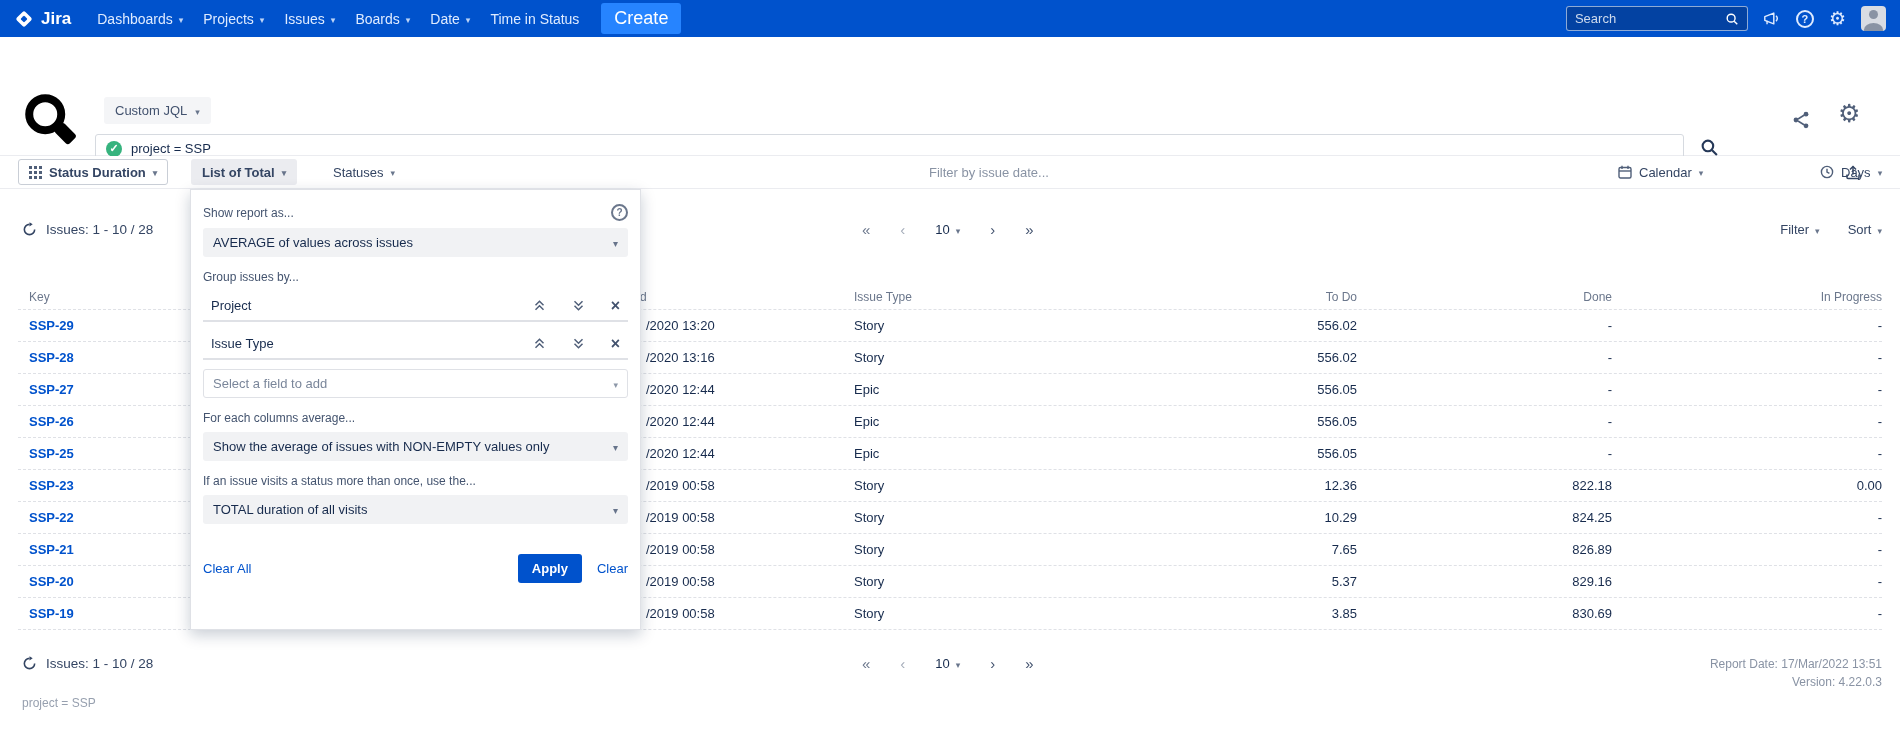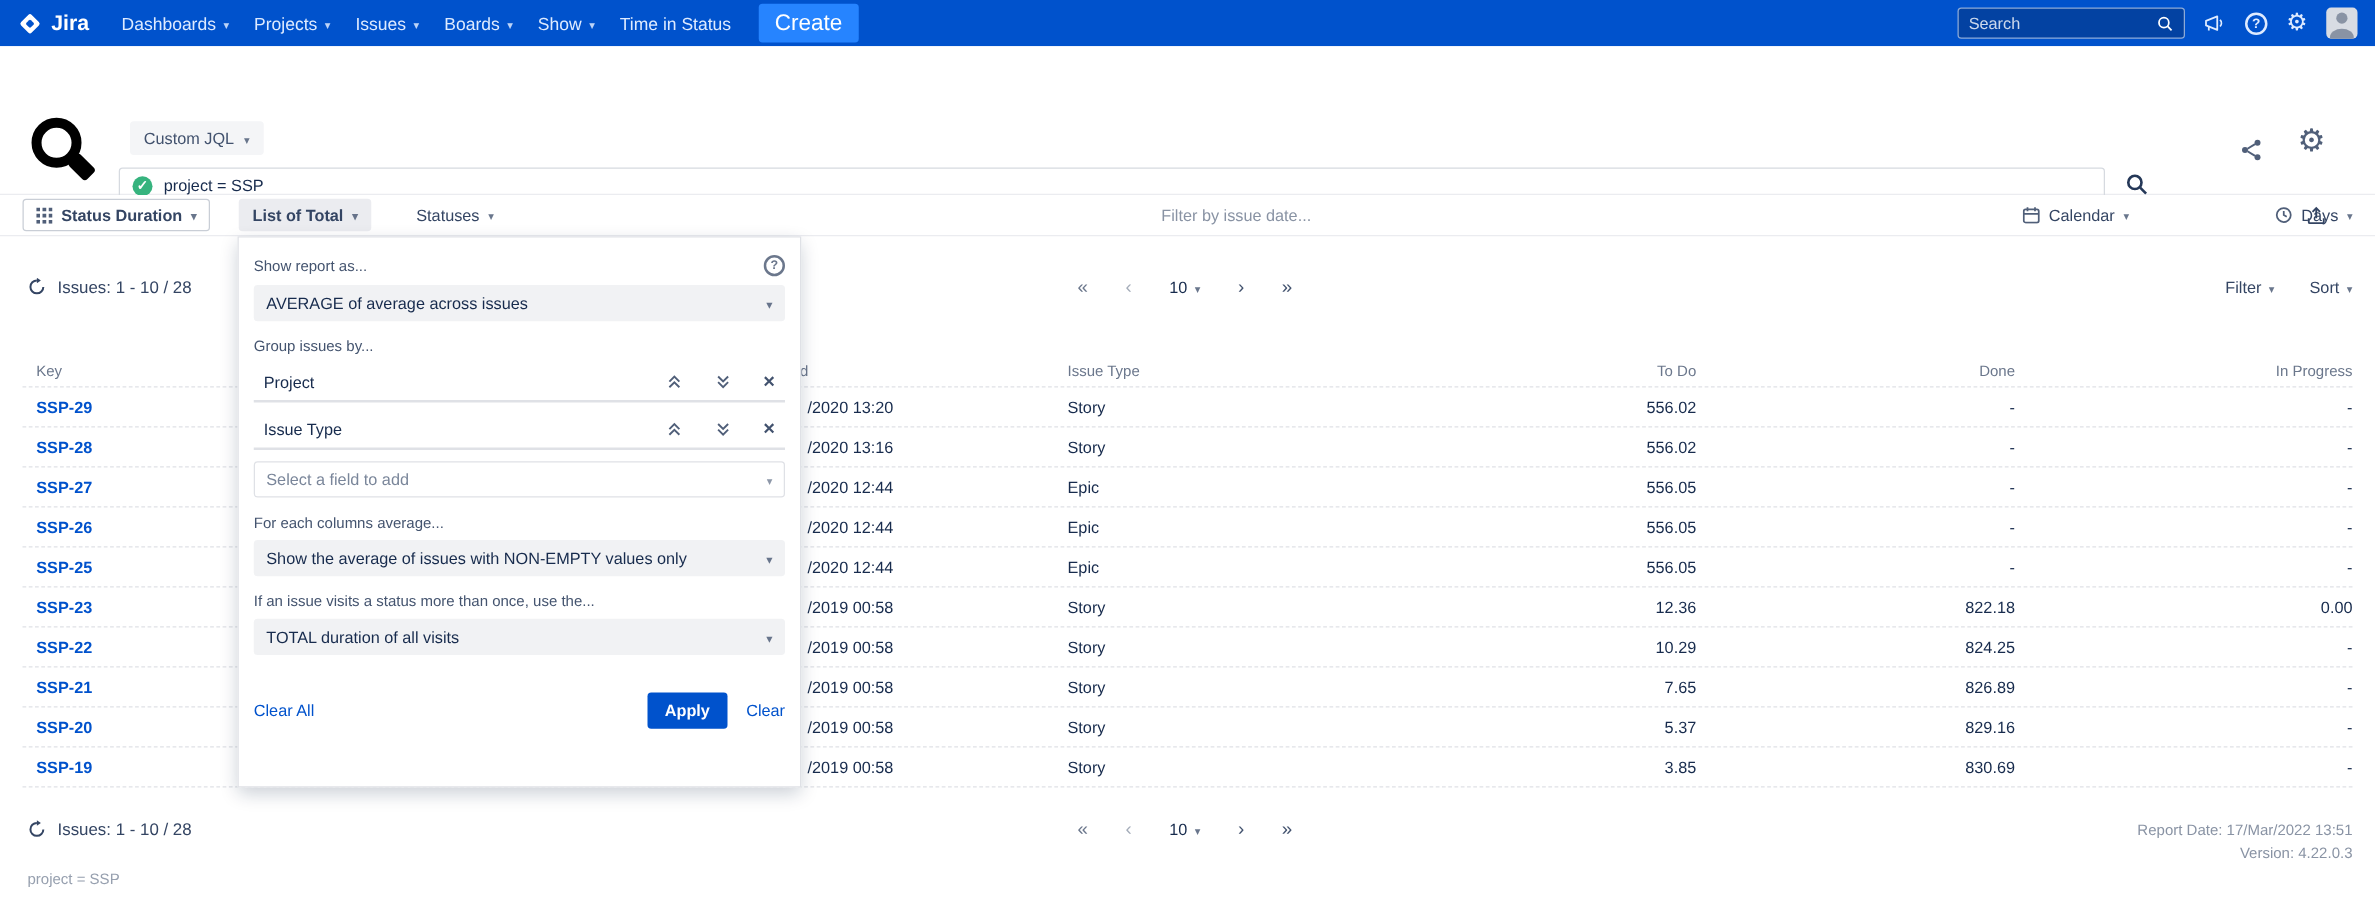--- a/index.html
+++ b/index.html
@@ -157,21 +157,21 @@
   </div>
   <div class="nav-item">
     <span>Issues</span>
     <span class="cd">▾</span>
   </div>
   <div class="nav-item">
     <span>Boards</span>
     <span class="cd">▾</span>
   </div>
   <div class="nav-item">
-    <span>Show</span>
+    <span>Date</span>
     <span class="cd">▾</span>
   </div>
   <div class="nav-item">
     <span>Time in Status</span>
   </div>
   <button class="btn-create">Create</button>
 
   <div class="nav-right">
     <div class="nav-search">
       <input type="text" placeholder="Search" style="">
@@ -408,21 +408,21 @@
   <span class="num-done">830.69</span>
   <span class="num-prog">-</span>
 </div>
 
 <div class="panel">
   <div class="p-row1">
     <span class="p-label">Show report as...</span>
     <span class="help-circ">?</span>
   </div>
   <div class="p-select">
-    <span>AVERAGE of average across issues</span>
+    <span>AVERAGE of values across issues</span>
     <span class="cd">▾</span>
   </div>
 
   <div class="p-label mt">Group issues by...</div>
 
   <div class="p-field">
     <span>Project</span>
     <span class="sp"></span>
     <span class="fi">
       <svg width="13" height="13" viewBox="0 0 13 13">

